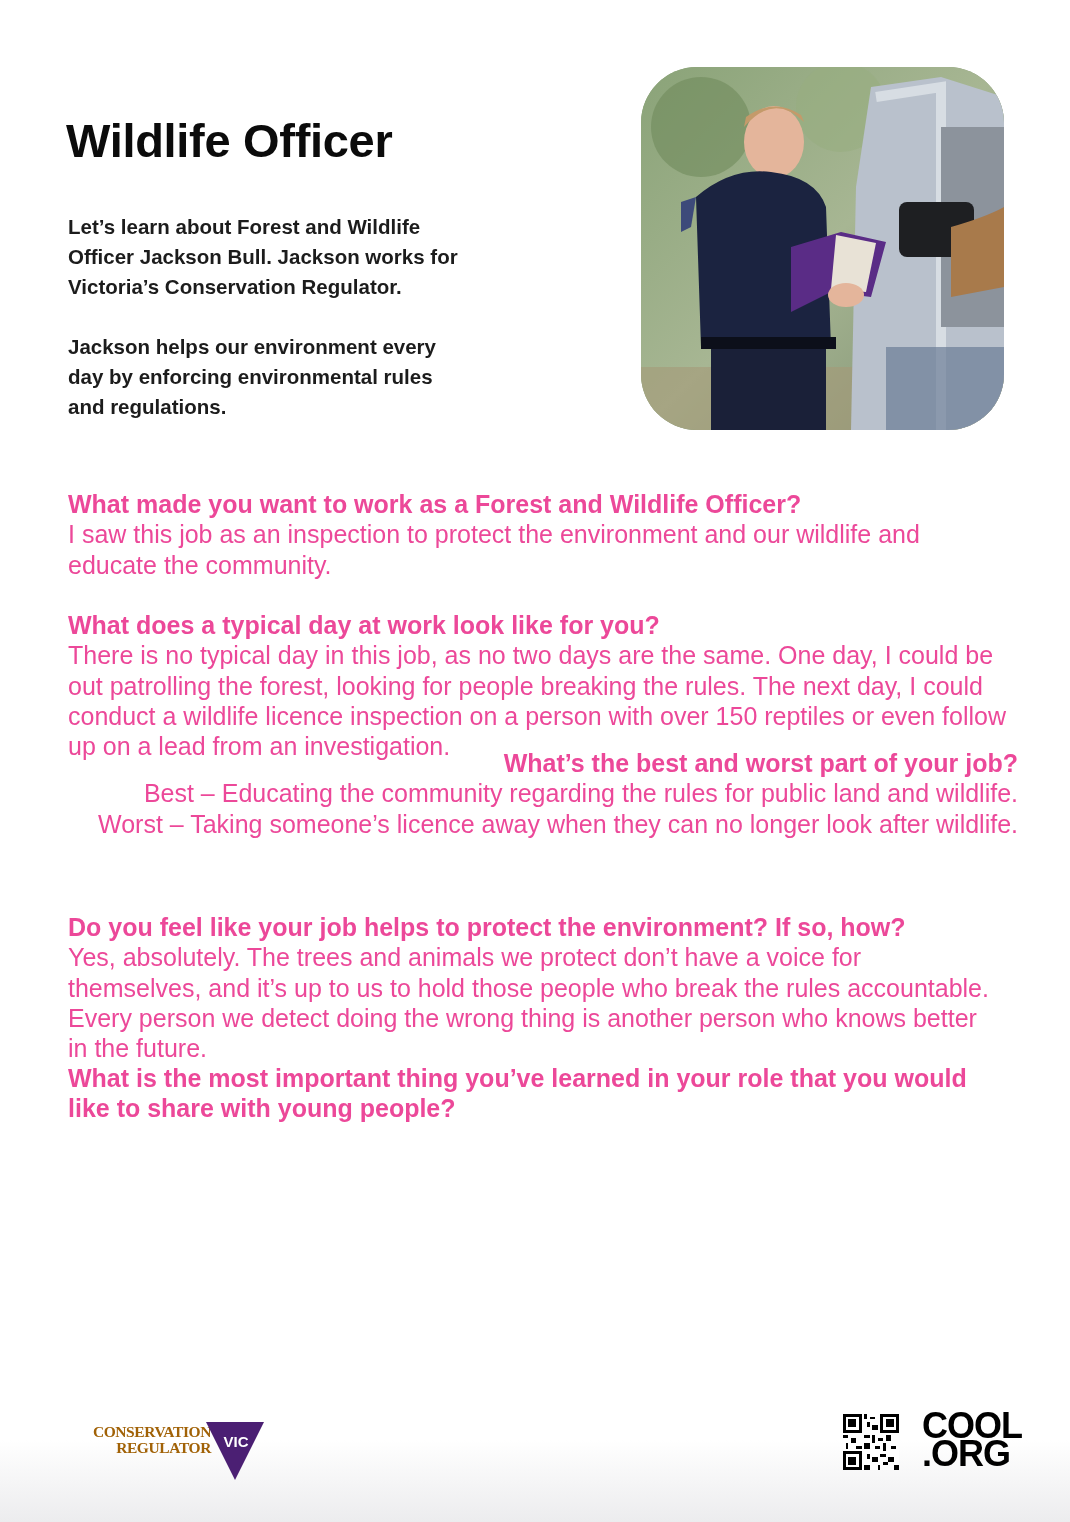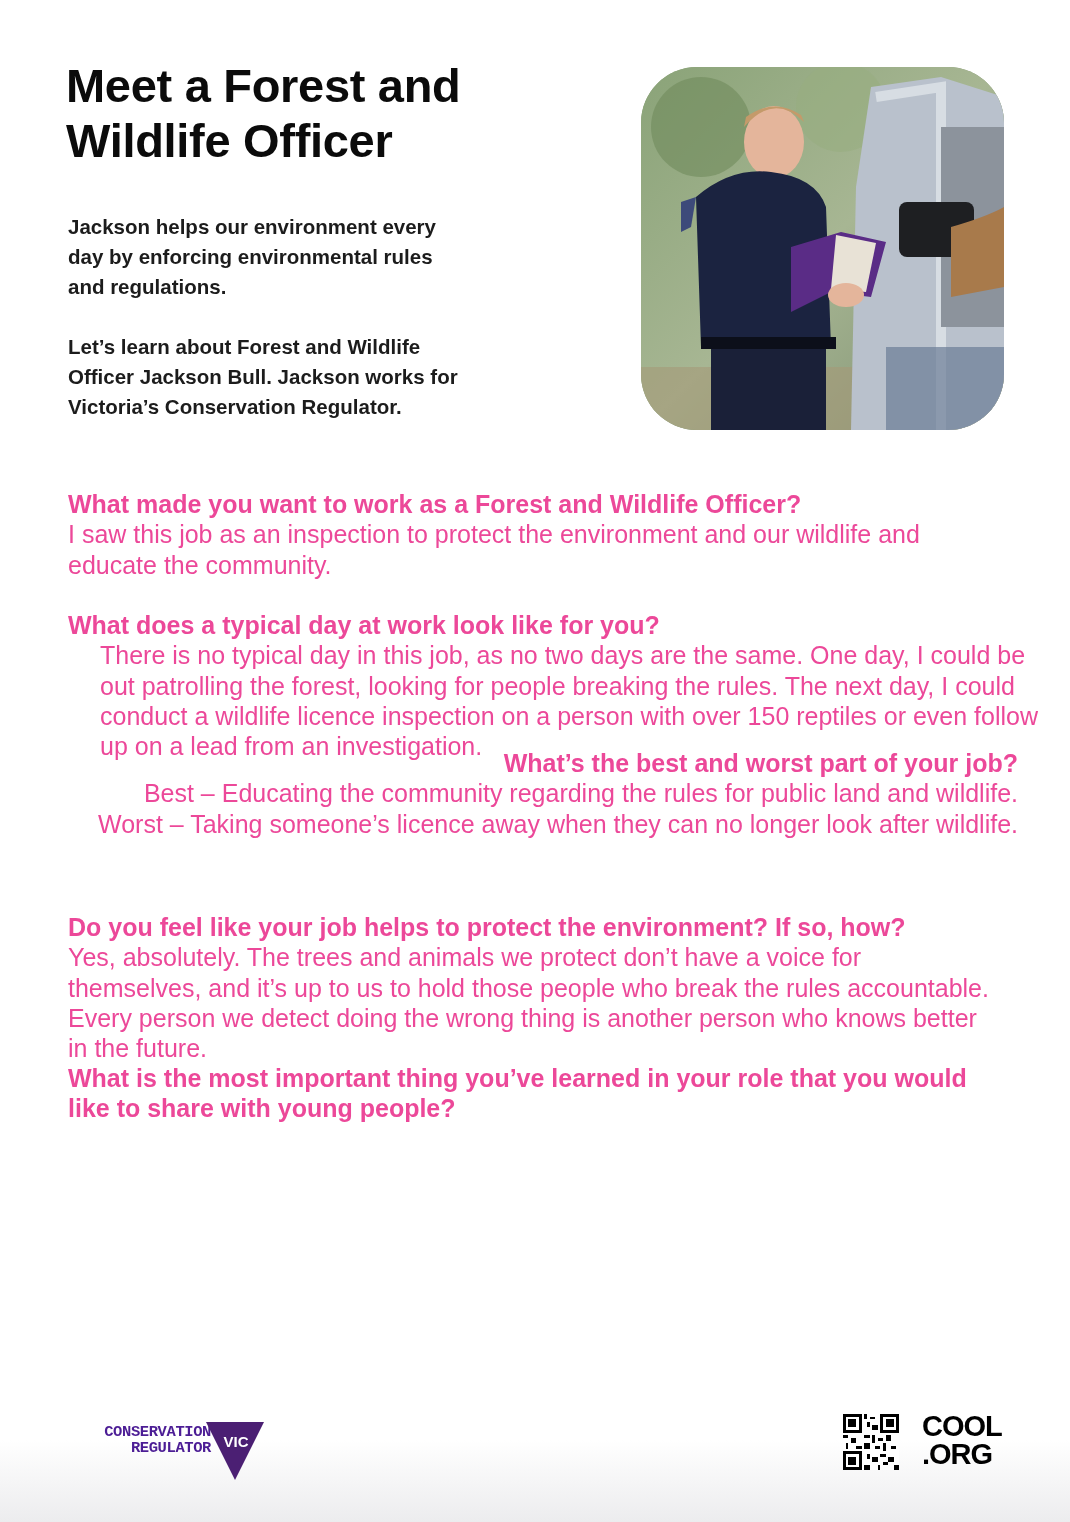--- a/index.html
+++ b/index.html
@@ -25,40 +25,40 @@
     background: linear-gradient(135deg, #7f9a6d 0%, #9fb08a 30%, #6e8560 60%, #8a9a80 100%);
   }
   .photo svg { width: 100%; height: 100%; display: block; }
   .qa { position: absolute; left: 68px; width: 950px;
     font-family: "Liberation Sans", sans-serif; font-size: 25px; line-height: 30.3px; color: #ec4899; }
   .qa .q { font-weight: 700; margin: 0; }
   .qa .a { font-weight: 400; margin: 0; }
   .logo-cr { position: absolute; left: 68px; top: 1420px; width: 200px; height: 64px; }
   .cr-text {
     position: absolute; left: 0; top: 4px; text-align: right; width: 143px;
-    font-family: Liberation Mono, monospace; font-weight: 700; font-size: 15.5px;
-    line-height: 16px; color: #4c1d95; letter-spacing: -0.4px;
+    font-family: Liberation Serif, serif; font-weight: 700; font-size: 15.5px;
+    line-height: 16px; color: #a16207; letter-spacing: -0.4px;
   }
   .cr-tri { position: absolute; left: 138px; top: 0; width: 60px; height: 62px; }
   .qr { position: absolute; left: 843px; top: 1414px; width: 56px; height: 56px; }
   .cool { position: absolute; left: 922px; top: 1412px;
-    font-family: "Liberation Sans", sans-serif; font-weight: 700; font-size: 29px;
+    font-family: "Liberation Sans", sans-serif; font-weight: 700; font-size: 36px;
     line-height: 28px; color: #000; letter-spacing: -1px; }
 </style>
 </head>
 <body>
 
 <h1 class="title">
-  <span>Meet a Forest and</span><br>
+  <br>
   <span>Wildlife Officer</span>
 </h1>
 
 <div class="intro">
+  <p>Let’s learn about Forest and Wildlife Officer Jackson Bull. Jackson works for Victoria’s Conservation Regulator.</p>
   <p>Jackson helps our environment every day by enforcing environmental rules and regulations.</p>
-  <p>Let’s learn about Forest and Wildlife Officer Jackson Bull. Jackson works for Victoria’s Conservation Regulator.</p>
 </div>
 
 <div class="photo" title="Forest and Wildlife Officer in navy uniform reading a purple brochure beside a vehicle">
   <svg viewBox="0 0 363 363" preserveAspectRatio="none">
     <defs>
       <linearGradient id="bg" x1="0" y1="0" x2="1" y2="1">
         <stop offset="0" stop-color="#8aa378"></stop>
         <stop offset="0.5" stop-color="#a7b693"></stop>
         <stop offset="1" stop-color="#7d8e70"></stop>
       </linearGradient>
@@ -88,21 +88,21 @@
   </svg>
 </div>
 
 <div class="qa" style="top:489px;">
   <p class="q">What made you want to work as a Forest and Wildlife Officer?</p>
   <p class="a" style="width:925px;">I saw this job as an inspection to protect the environment and our wildlife and educate the community.</p>
 </div>
 
 <div class="qa" style="top:610px;">
   <p class="q">What does a typical day at work look like for you?</p>
-  <p class="a" style="width:945px;margin-left:32px;">There is no typical day in this job, as no two days are the same. One day, I could be out patrolling the forest, looking for people breaking the rules. The next day, I could conduct a wildlife licence inspection on a person with over 150 reptiles or even follow up on a lead from an investigation.</p>
+  <p class="a" style="width:945px;">There is no typical day in this job, as no two days are the same. One day, I could be out patrolling the forest, looking for people breaking the rules. The next day, I could conduct a wildlife licence inspection on a person with over 150 reptiles or even follow up on a lead from an investigation.</p>
 </div>
 
 <div class="qa" style="top:748px;text-align:right;">
   <p class="q">What’s the best and worst part of your job?</p>
   <p class="a">Best – Educating the community regarding the rules for public land and wildlife.</p>
   <p class="a">Worst – Taking someone’s licence away when they can no longer look after wildlife.</p>
 </div>
 
 <div class="qa" style="top:912px;">
   <p class="q">Do you feel like your job helps to protect the environment? If so, how?</p>

